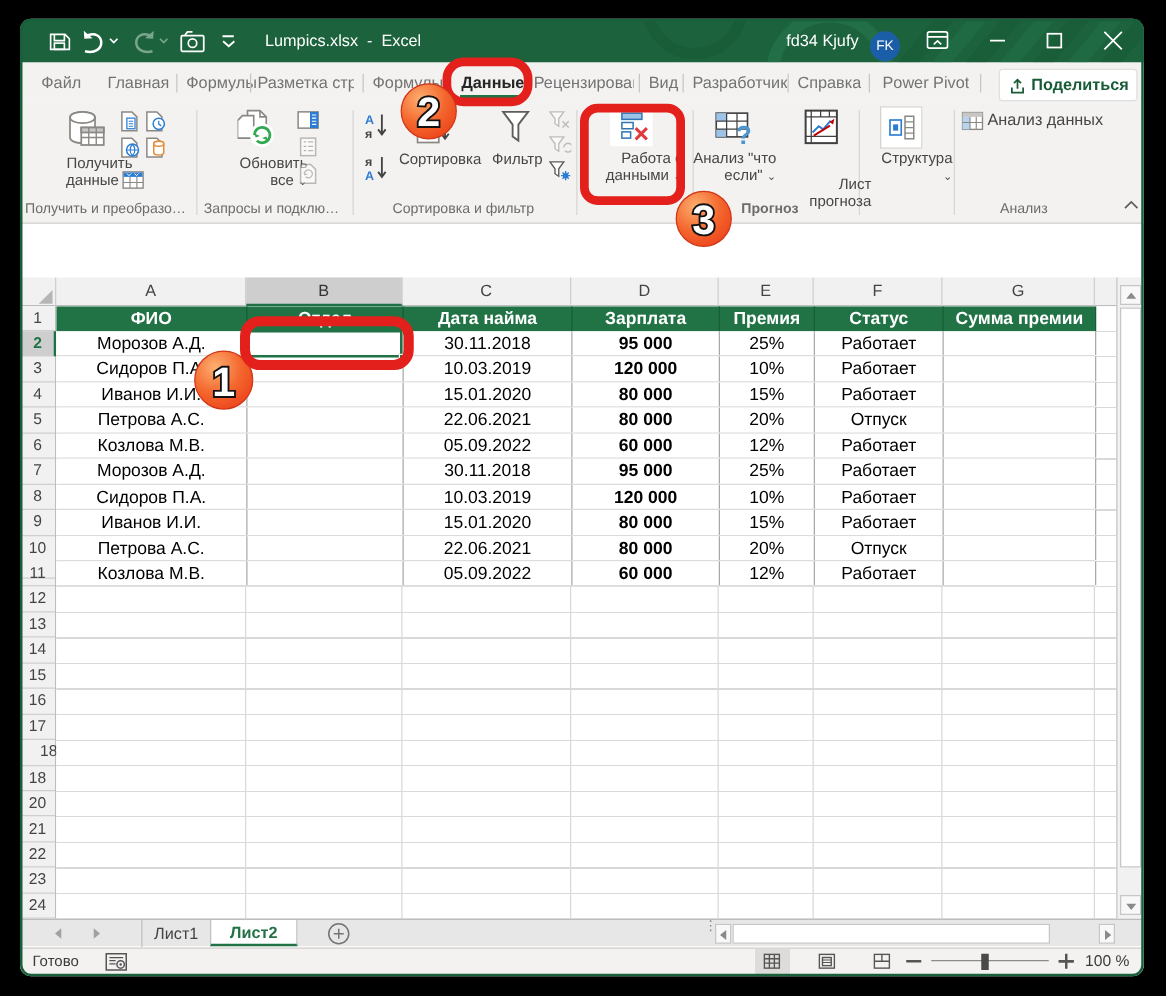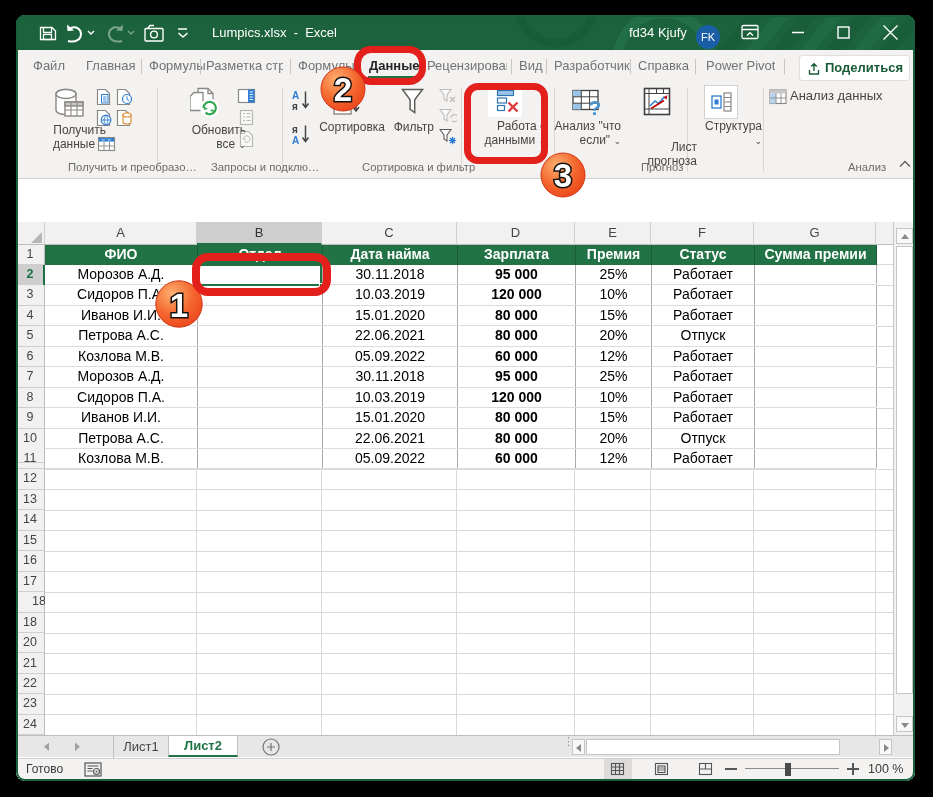--- a/index.html
+++ b/index.html
@@ -19,21 +19,21 @@
     background:#a9c9b6; border-radius:3px; color:#163226; font-size:13px; line-height:20px; }
 
   
   #tabrow { position:absolute; left:0; top:35px; width:100%; height:33px; background:#f3f2f1; }
   .tab { position:absolute; top:0; height:33px; line-height:32px; font-size:13px; color:#737373; white-space:nowrap; overflow:hidden; }
   .tsep { position:absolute; top:9px; width:1px; height:15px; background:#c8c6c4; }
 
   
   #ribbon { position:absolute; left:0; top:68px; width:100%; height:96px; background:#f3f2f1; border-bottom:1px solid #d2d0ce; }
   .gsep { position:absolute; top:5px; width:1px; height:84px; background:#d8d6d3; }
-  .glabel { position:absolute; top:77.5px; font-size:11.3px; color:#6e6c69; white-space:nowrap;margin-left:48px; }
+  .glabel { position:absolute; top:77.5px; font-size:11.3px; color:#6e6c69; white-space:nowrap; }
   .blabel { position:absolute; font-size:12px; color:#484644; text-align:right; line-height:14px; white-space:nowrap; }
 
   
   #fbar { position:absolute; left:0; top:164px; width:100%; height:43px; background:#e6e6e6; }
   #namebox { position:absolute; left:4px; top:10px; width:103px; height:23px; background:#fff; border:1px solid #bfbdbb; font-size:13px; color:#333; line-height:21px; }
   #fxbox { position:absolute; left:141px; top:8px; right:3px; height:28px; background:#fff; border:1px solid #d0cecc; }
 
   
   #colhdr { position:absolute; left:0; top:207px; width:899px; height:22.5px; background:#f1f1f1; border-bottom:1px solid #bdbdbd; }
   .ch { position:absolute; top:0; height:22.5px; text-align:center; font-size:13px; color:#444; line-height:22px; border-right:1px solid #cfcfcf; }
@@ -163,21 +163,21 @@
     <div class="gsep" style="left:141px;"></div>
     <div class="gsep" style="left:266px;"></div>
     <div class="gsep" style="left:445px;"></div>
     <div class="gsep" style="left:538px;"></div>
     <div class="gsep" style="left:671px;"></div>
     <div class="gsep" style="left:747px;"></div>
 
     <div class="glabel" style="left:4px;">Получить и преобразо…</div>
     <div class="glabel" style="left:147px;">Запросы и подклю…</div>
     <div class="glabel" style="left:298px;">Сортировка и фильтр</div>
-    <div class="glabel" style="left:577px;">Прогноз</div>
+    <div class="glabel" style="left:577px;font-weight:bold;">Прогноз</div>
     <div class="glabel" style="left:784px;">Анализ</div>
 
     <svg class="abs" style="left:33px;top:4px;" width="36" height="36" viewBox="0 0 36 36">
       <path d="M7 7 c0-2.8 4.5-4.5 10-4.5 s10 1.7 10 4.5 v16 c0 2.8-4.5 4.5-10 4.5 s-10-1.7-10-4.5 z" fill="#fff" stroke="#8a8884" stroke-width="1.4"></path>
       <ellipse cx="17" cy="7" rx="10" ry="4.5" fill="#fff" stroke="#8a8884" stroke-width="1.4"></ellipse>
       <rect x="16" y="15" width="18" height="14" fill="#fff" stroke="#8a8884" stroke-width="1.4"></rect>
       <rect x="16" y="15" width="18" height="4" fill="#c8c6c4" stroke="#8a8884" stroke-width="1.4"></rect>
       <path d="M22 15 v14 M28 15 v14 M16 23 h18" stroke="#8a8884" stroke-width="1.1"></path>
     </svg>
     <div class="blabel" style="left:10px;top:40px;width:80px;">Получить<br>данные <span style="font-size:9px;">⌄</span></div>

